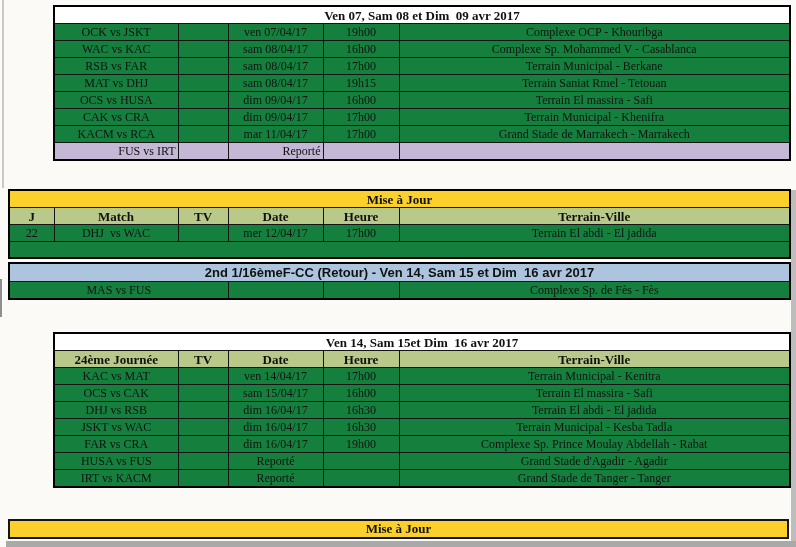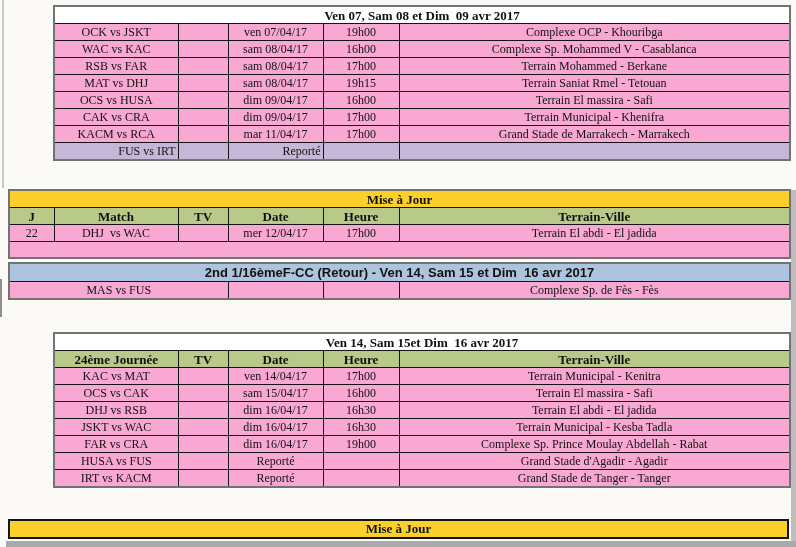--- a/index.html
+++ b/index.html
@@ -2,21 +2,21 @@
 <html style="--header-green: #B8C98A; --banner-yellow: #FCD02B; --cc-blue: #ADC4DF; --postponed-purple: #C5B8D6;"><head>
 <meta charset="utf-8">
 <style>
   html, body { margin:0; padding:0; background:#e9e9e9; }
   .page {
     position:relative; width:796px; height:547px; background:#FBFAF6;
     overflow:hidden; font-family:"Liberation Serif","DejaVu Serif",serif; color:#111;
   }
   table {
     position:absolute; border-collapse:collapse; table-layout:fixed;
-    background:#f9a8d4; border:2px solid #737373;
+    background:#15803d; border:2px solid #000000;
   }
   td {
     border:1px solid #141414; text-align:center; vertical-align:middle;
     font-size:12px; height:16px; line-height:15px; padding:0 2px;
     overflow:hidden; white-space:pre;
   }
   tr.title-row td { font-weight:bold; font-size:13px; background:#fff; }
   tr.head td { background:var(--header-green); font-weight:bold; font-size:13px; }
   tr.banner td { background:var(--banner-yellow); font-weight:bold; font-size:13px; height:16px; }
   tr.cc-head td {
@@ -75,21 +75,21 @@
           <td class="col-tv"></td>
           <td class="col-date">sam 08/04/17</td>
           <td class="col-heure">16h00</td>
           <td class="col-terrain">Complexe Sp. Mohammed V - Casablanca</td>
         </tr>
         <tr>
           <td class="col-match">RSB vs FAR</td>
           <td class="col-tv"></td>
           <td class="col-date">sam 08/04/17</td>
           <td class="col-heure">17h00</td>
-          <td class="col-terrain">Terrain Mohammed - Berkane</td>
+          <td class="col-terrain">Terrain Municipal - Berkane</td>
         </tr>
         <tr>
           <td class="col-match">MAT vs DHJ</td>
           <td class="col-tv"></td>
           <td class="col-date">sam 08/04/17</td>
           <td class="col-heure">19h15</td>
           <td class="col-terrain">Terrain Saniat Rmel - Tetouan</td>
         </tr>
         <tr>
           <td class="col-match">OCS vs HUSA</td>

